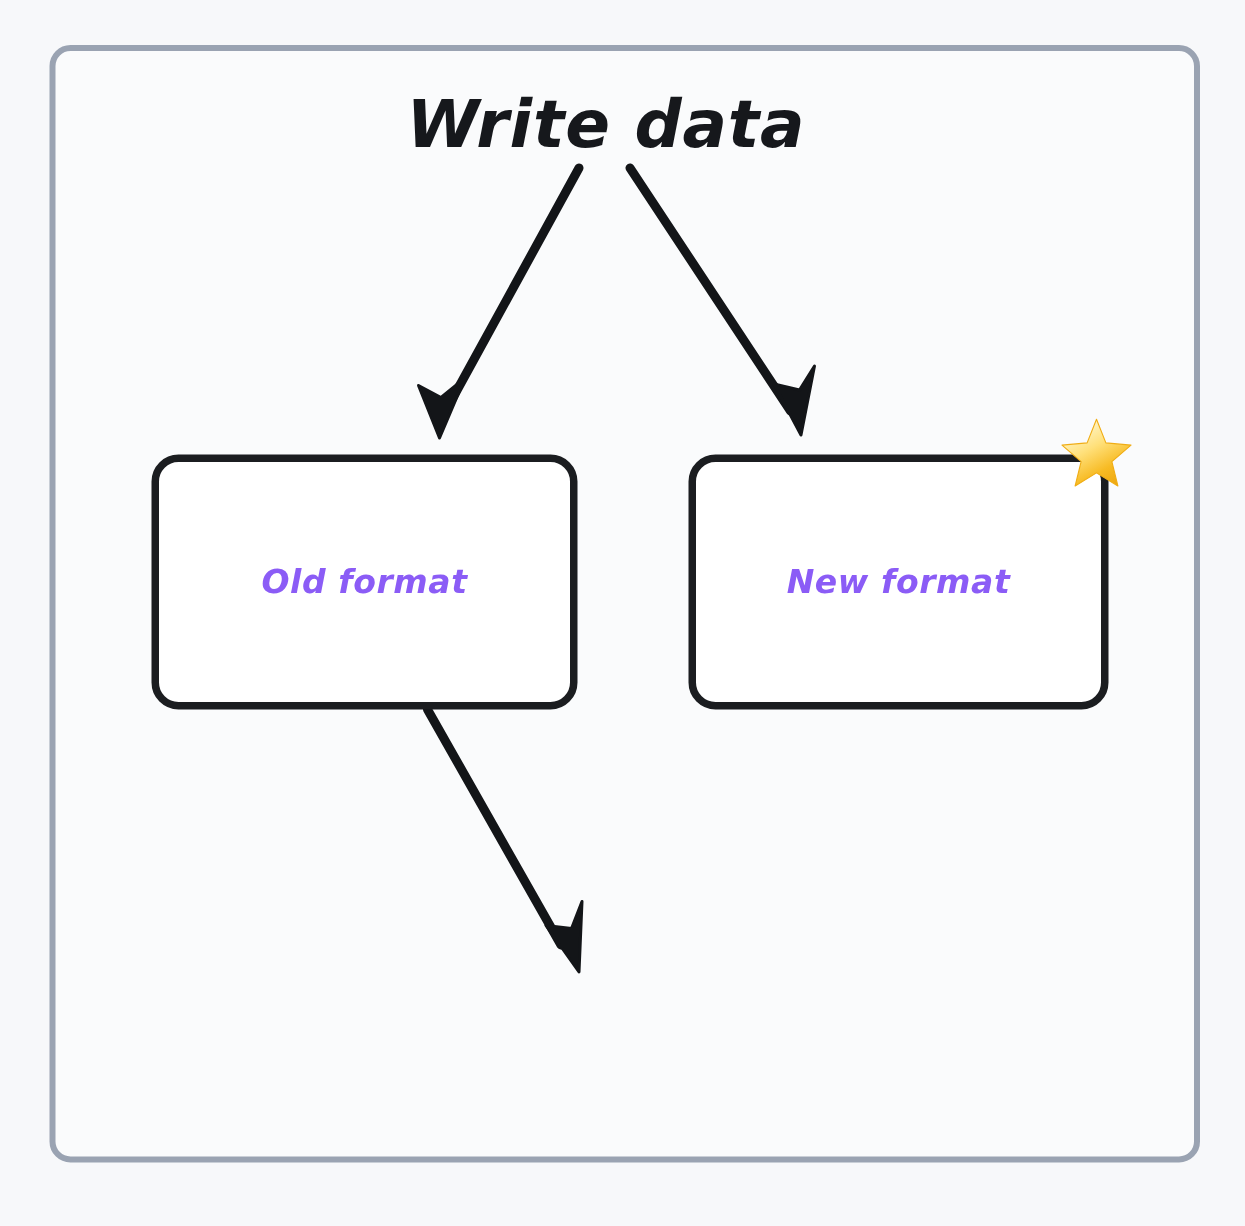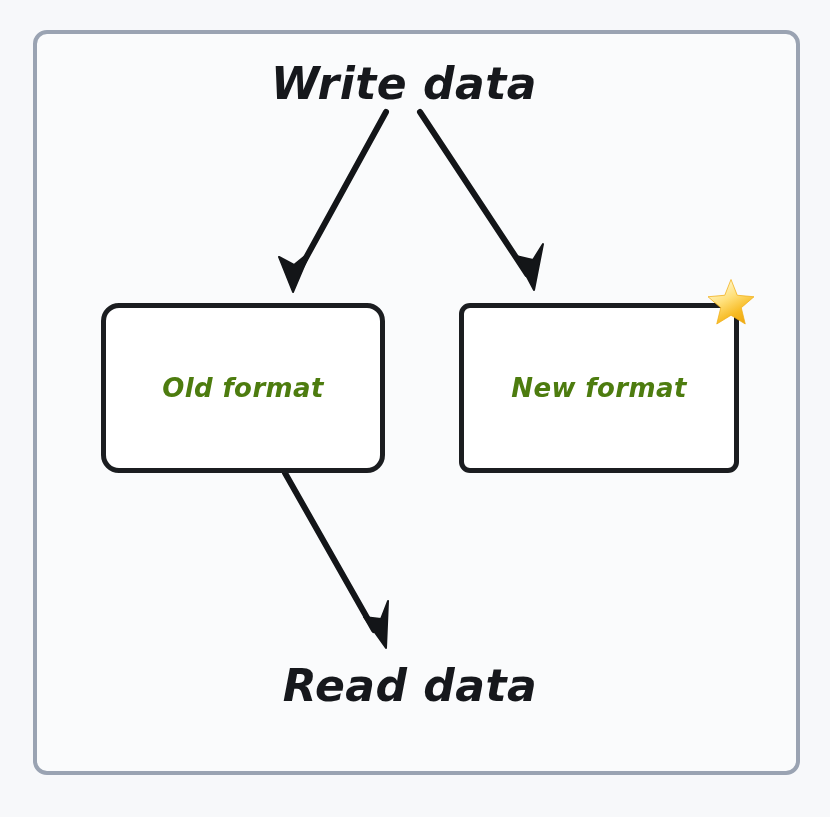--- a/index.html
+++ b/index.html
@@ -86,29 +86,28 @@
     top: 303px;
     width: 284px;
     height: 170px;
   }
 
   #box-new-format {
     left: 459px;
     top: 303px;
     width: 280px;
     height: 170px;
-    border-radius: 11px;
   }
 
   .format-box-label {
     font-family: "DejaVu Sans", sans-serif;
     font-weight: bold;
     font-style: italic;
-    font-size: 26px;
-    color: #4d7c0f;
+    font-size: 22px;
+    color: #8b5cf6;
     letter-spacing: 0.4px;
     white-space: nowrap;
   }
 
   
   #star-badge {
     position: absolute;
     left: 706px;
     top: 277px;
     width: 50px;
@@ -156,15 +155,14 @@
       <linearGradient id="starGrad" x1="0.25" y1="0.05" x2="0.8" y2="1">
         <stop offset="0%" stop-color="#fff9d6"></stop>
         <stop offset="38%" stop-color="#ffe07a"></stop>
         <stop offset="72%" stop-color="#f7bb24"></stop>
         <stop offset="100%" stop-color="#eda60f"></stop>
       </linearGradient>
     </defs>
     <path d="M50 5 L62.5 36.5 L96 39.5 L70.5 61.5 L78.5 94 L50 76.5 L21.5 94 L29.5 61.5 L4 39.5 L37.5 36.5 Z" fill="url(#starGrad)" stroke="#f0ad15" stroke-width="1.5" stroke-linejoin="round"></path>
   </svg>
 
-  <div class="script-label" id="label-read-data">Read data</div>
 
 </div>
 
 </body></html>

